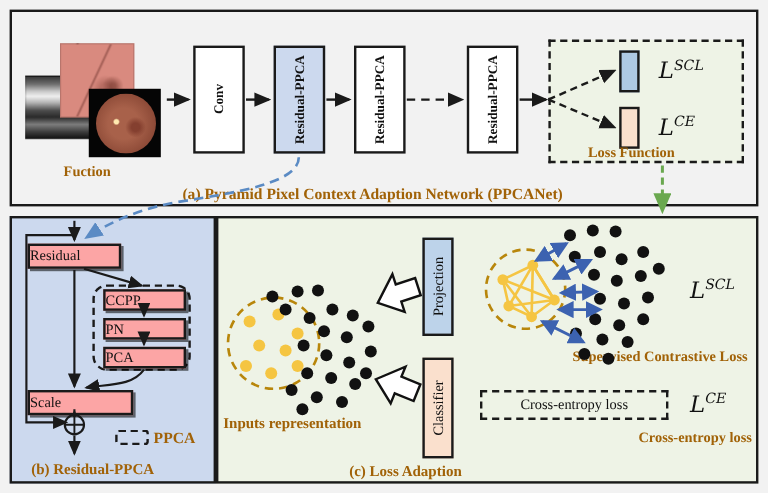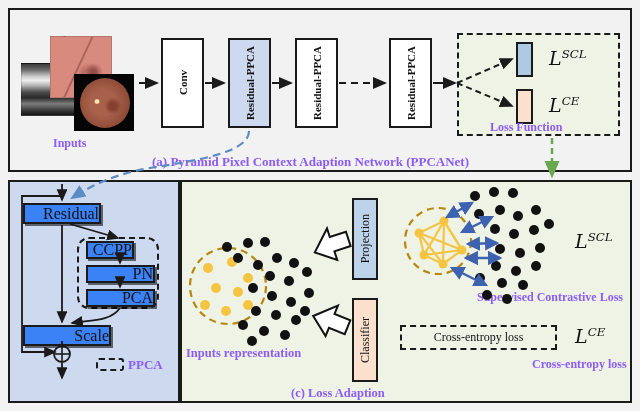--- a/index.html
+++ b/index.html
@@ -46,30 +46,30 @@
     writing-mode: vertical-rl;
     transform: rotate(180deg);
     font-weight: bold;
     font-size: 11px;
     letter-spacing: 0px;
     color: #111;
     white-space: nowrap;
   }
   .hbox {
     border: 2px solid #1a1a1a;
-    background: #3b82f6;
-    box-sizing: border-box;
-    display: flex; align-items: center; justify-content: flex-end;
-    font-size: 16px; color: #111;
+    background: #fca5a5;
+    box-sizing: border-box;
+    display: flex; align-items: center; justify-content: flex-start;
+    font-size: 12px; color: #111;
     box-shadow: 2px 2px 0 rgba(0,0,0,0.55);
   }
 
   
   .caption {
-    font-weight: bold; color: #8b5cf6; white-space: nowrap;
+    font-weight: bold; color: #a16207; white-space: nowrap;
   }
 
   
   .thumb { border: 1px solid rgba(0,0,0,0.15); box-sizing: border-box; }
   #thumb-oct {
     left: 21px; top: 63px; width: 56px; height: 53px;
     background:
       linear-gradient(to bottom,
         #3a3a3a 0%, #6e6e6e 12%, #c9c9c9 24%, #efefef 32%,
         #b5b5b5 42%, #4c4c4c 55%, #2a2a2a 66%,
@@ -116,21 +116,21 @@
 </head>
 <body>
 
 <div id="figure">
 
   <div class="abs" id="panel-a"></div>
 
   <div class="abs thumb" id="thumb-oct"></div>
   <div class="abs thumb" id="thumb-fundus-patch"></div>
   <div class="abs thumb" id="thumb-fundus-full"></div>
-  <div class="abs caption" style="left:53px; top:136px; font-size:12px;">Inputs</div>
+  <div class="abs caption" style="left:53px; top:136px; font-size:12px;">Fuction</div>
 
   <div class="abs vbox" style="left:161px; top:38px; width:43px; height:90px; background:#ffffff;">
     <span class="vtext">Conv</span>
   </div>
 
   <div class="abs vbox" style="left:228px; top:38px; width:43px; height:90px; background:#ccd9ee;">
     <span class="vtext">Residual-PPCA</span>
   </div>
 
   <div class="abs vbox" style="left:295px; top:38px; width:43px; height:90px; background:#ffffff;">
@@ -155,37 +155,38 @@
   <div class="abs caption" style="left:152px; top:154px; font-size:13px;">(a) Pyramid Pixel Context Adaption Network (PPCANet)</div>
 
   <div class="abs" id="panel-b"></div>
 
   <div class="abs hbox" style="left:23px; top:203px; width:78px; height:21px;">
     <span>Residual</span>
   </div>
 
   <div class="abs" style="left:77px; top:237px; width:82px; height:72px; border:2px dashed #1a1a1a; border-radius:12px; box-sizing:border-box;"></div>
 
-  <div class="abs hbox" style="left:86px; top:241px; width:48px; height:18px;">
+  <div class="abs hbox" style="left:86px; top:241px; width:69px; height:18px;">
     <span>CCPP</span>
   </div>
   <div class="abs hbox" style="left:86px; top:289px; width:69px; height:18px;">
     <span>PCA</span>
   </div>
   <div class="abs hbox" style="left:86px; top:265px; width:69px; height:18px;">
     <span>PN</span>
   </div>
 
   <div class="abs hbox" style="left:23px; top:325px; width:88px; height:21px;">
     <span>Scale</span>
   </div>
 
   <div class="abs" style="left:96px; top:358px; width:28px; height:13px; border:2px dashed #1a1a1a; border-radius:3px; box-sizing:border-box;"></div>
   <div class="abs caption" style="left:128px; top:357px; font-size:13px;">PPCA</div>
 
+  <div class="abs caption" style="left:26px; top:384px; font-size:12.5px;">(b)  Residual-PPCA</div>
 
   <div class="abs" id="panel-c"></div>
 
   <div class="abs caption" style="left:186px; top:346px; font-size:12.5px;">Inputs representation</div>
 
   <div class="abs vbox" style="left:352px; top:198px; width:26px; height:82px; background:#bdd3ea;">
     <span class="vtext" style="font-weight:normal; font-size:12px;">Projection</span>
   </div>
   <div class="abs vbox" style="left:352px; top:298px; width:26px; height:84px; background:#fae0cd;">
     <span class="vtext" style="font-weight:normal; font-size:12px;">Classifier</span>

